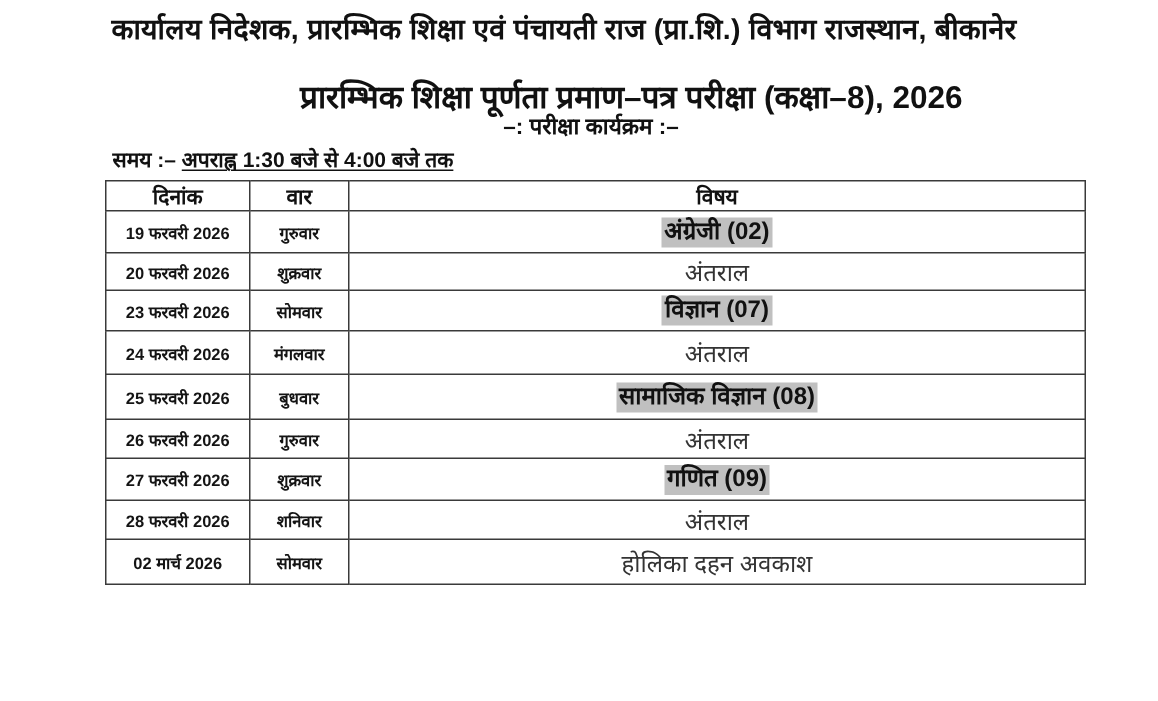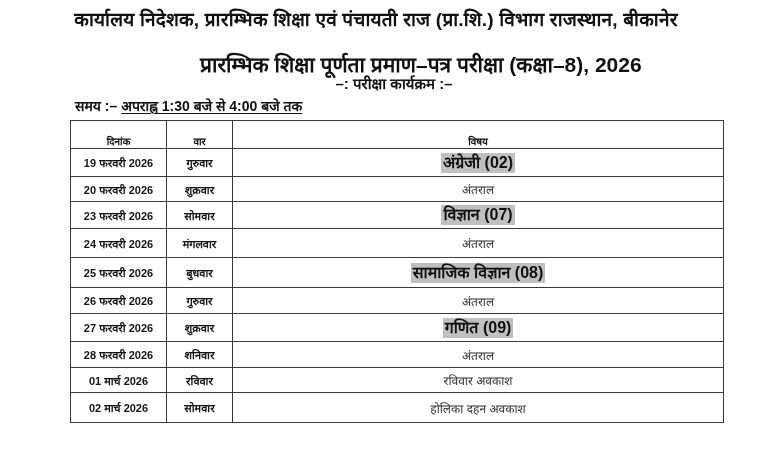--- a/index.html
+++ b/index.html
@@ -64,36 +64,36 @@
     }
     .schedule td, .schedule th {
       border: 1px solid #3a3a3a;
       padding: 0;
       text-align: center;
       vertical-align: middle;
       white-space: nowrap;
       overflow: hidden;
     }
     .schedule th {
-      font-size: 10px;
+      font-size: 14px;
       font-weight: bold;
       color: #111;
       vertical-align: top;
-      padding-top: 13px;
+      padding-top: 0;
     }
     .col-date { width: 96px; }
     .col-day { width: 66px; }
     .col-subject { width: 491px; }
     .cell-date, .cell-day {
       font-size: 11px;
       font-weight: bold;
       color: #141414;
     }
     .subject-text {
-      font-size: 12px;
+      font-size: 16px;
       color: #333333;
       font-weight: normal;
       display: inline-block;
       padding: 0 1px;
     }
     .subject-text.exam {
       font-size: 16px;
       font-weight: bold;
       color: #111111;
       background: #c0c0c0;
@@ -159,24 +159,19 @@
     <tr style="height:28px">
       <td class="cell-date">27 फरवरी 2026</td>
       <td class="cell-day">शुक्रवार</td>
       <td><span class="subject-text exam">गणित (09)</span></td>
     </tr>
     <tr style="height:26px">
       <td class="cell-date">28 फरवरी 2026</td>
       <td class="cell-day">शनिवार</td>
       <td><span class="subject-text">अंतराल</span></td>
     </tr>
-    <tr style="height:25px">
-      <td class="cell-date">01 मार्च 2026</td>
-      <td class="cell-day">रविवार</td>
-      <td><span class="subject-text">रविवार अवकाश</span></td>
-    </tr>
     <tr style="height:30px">
       <td class="cell-date">02 मार्च 2026</td>
       <td class="cell-day">सोमवार</td>
       <td><span class="subject-text">होलिका दहन अवकाश</span></td>
     </tr>
   </tbody>
 </table>
 
 </body></html>

